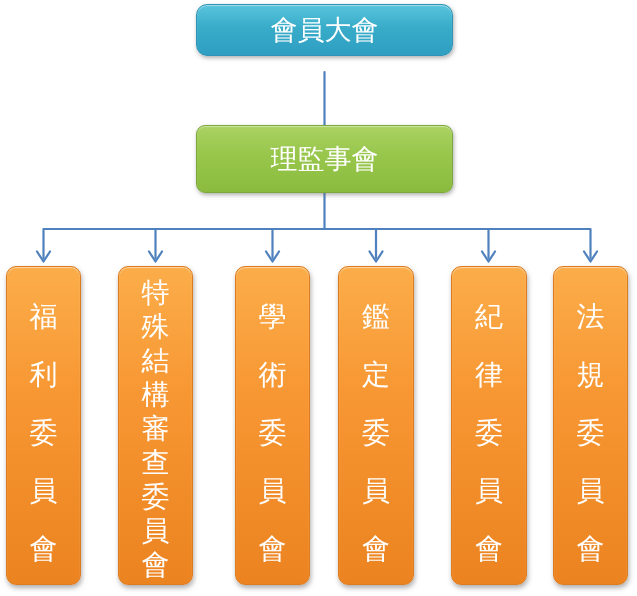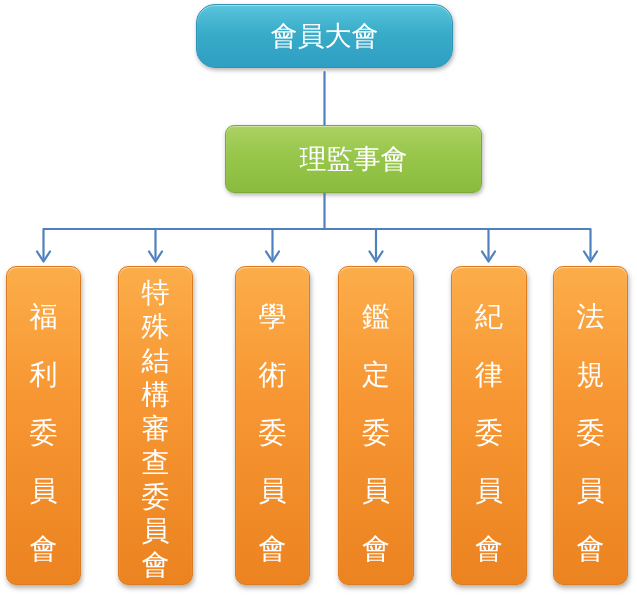--- a/index.html
+++ b/index.html
@@ -34,37 +34,36 @@
   .node {
     position: absolute;
     box-sizing: border-box;
     color: var(--node-text, #fff);
     display: flex;
     align-items: center;
     justify-content: center;
     text-align: center;
   }
   .node-l1 {
-    left: 196px; top: 4px; width: 257px; height: 64px;
+    left: 196px; top: 4px; width: 257px; height: 52px;
     background: linear-gradient(to bottom,
       var(--level1-top) 0%, var(--level1-mid) 45%, var(--level1-bottom) 100%);
     border: 1px solid var(--level1-border);
-    border-radius: 19px;
+    border-radius: 11px;
     box-shadow: inset 0 1px 1px rgba(255,255,255,.45), 1px 2px 4px rgba(110,110,110,.55);
     font-size: 27px;
   }
   .node-l2 {
     left: 196px; top: 125px; width: 257px; height: 68px;
     background: linear-gradient(to bottom,
       var(--level2-top) 0%, var(--level2-mid) 45%, var(--level2-bottom) 100%);
     border: 1px solid var(--level2-border);
     border-radius: 9px;
     box-shadow: inset 0 1px 1px rgba(255,255,255,.45), 1px 2px 4px rgba(110,110,110,.55);
     font-size: 27px;
-    margin-left: 29px;
   }
   .committee {
     position: absolute;
     top: 266px;
     width: 75px;
     height: 319px;
     box-sizing: border-box;
     background: linear-gradient(to bottom,
       var(--level3-top) 0%, var(--level3-mid) 40%, var(--level3-bottom) 100%);
     border: 1px solid var(--level3-border);

